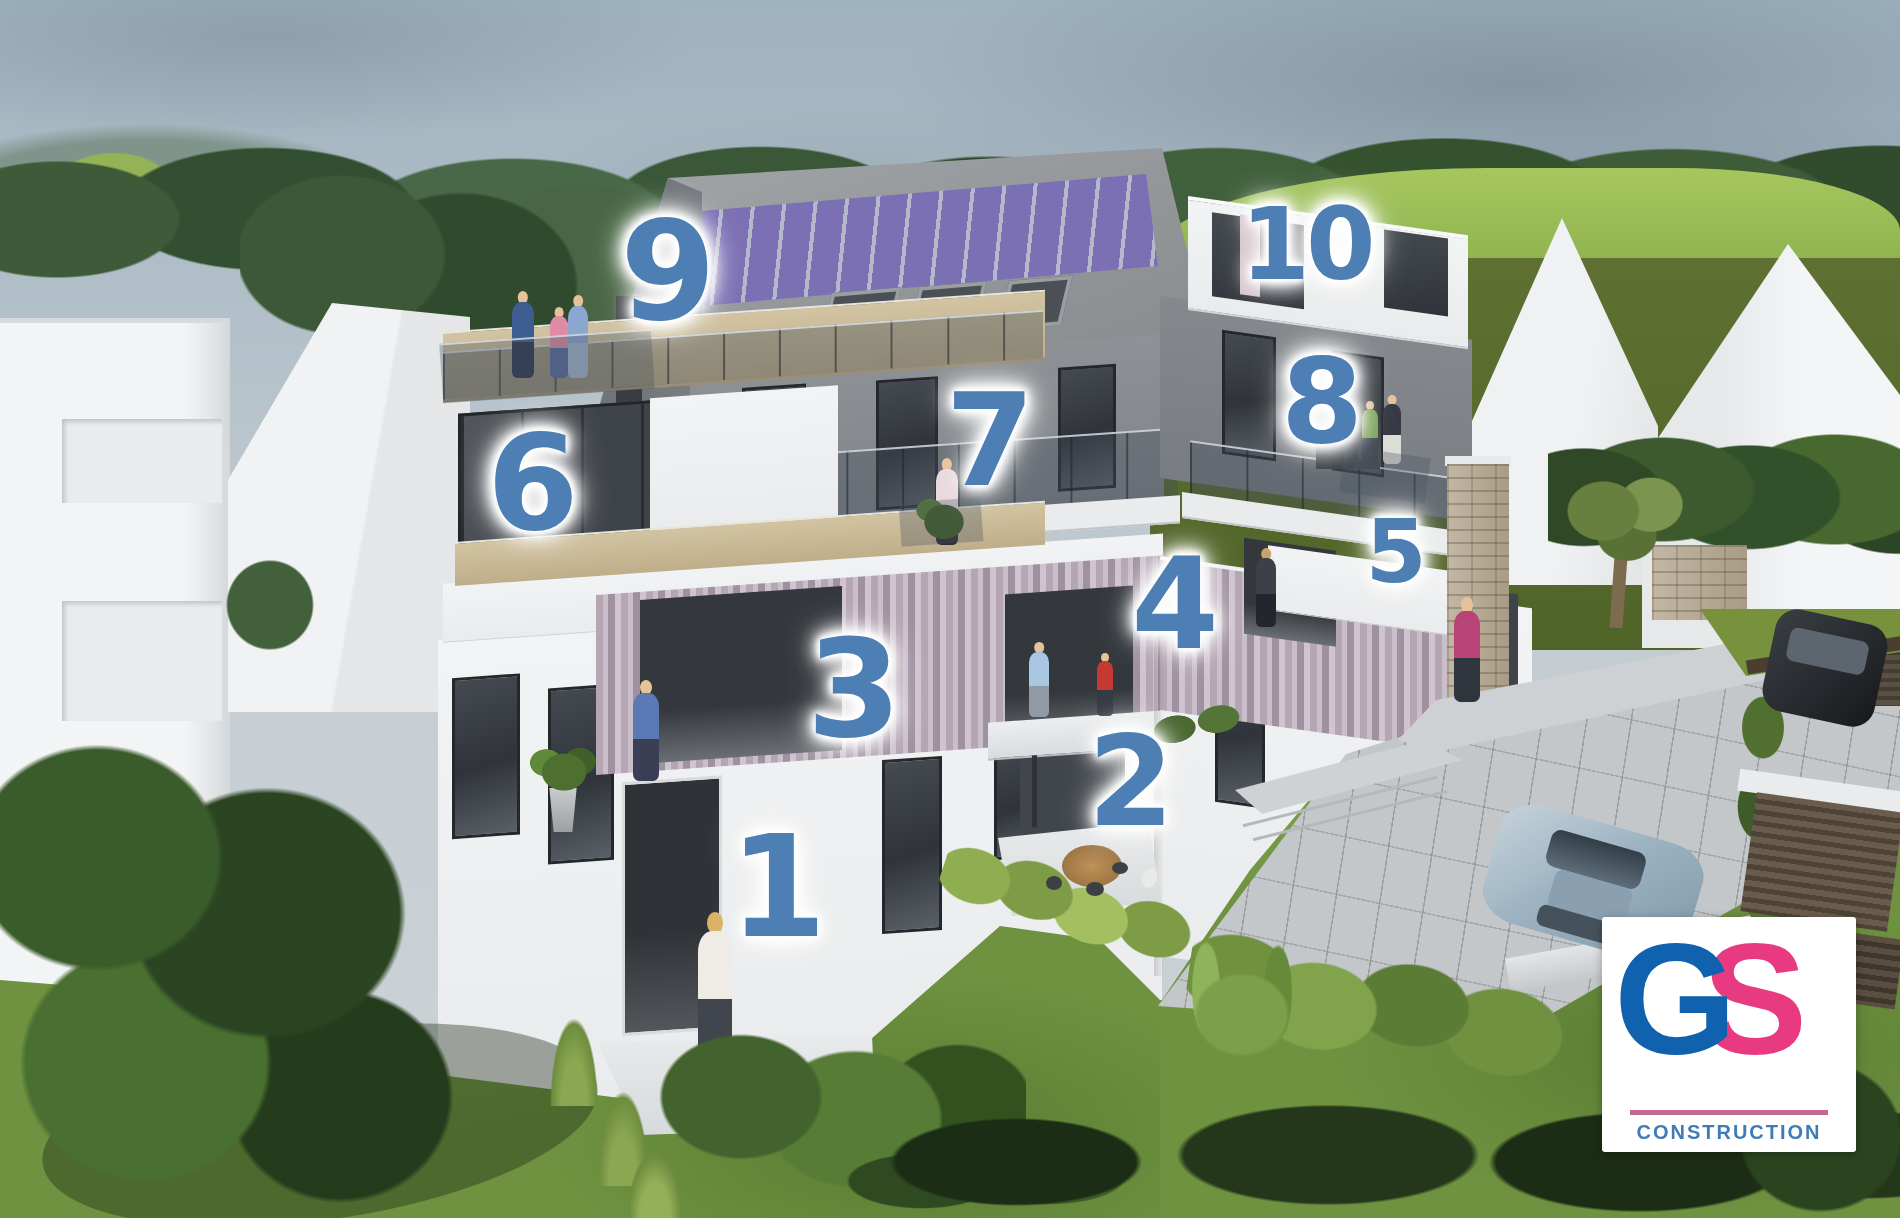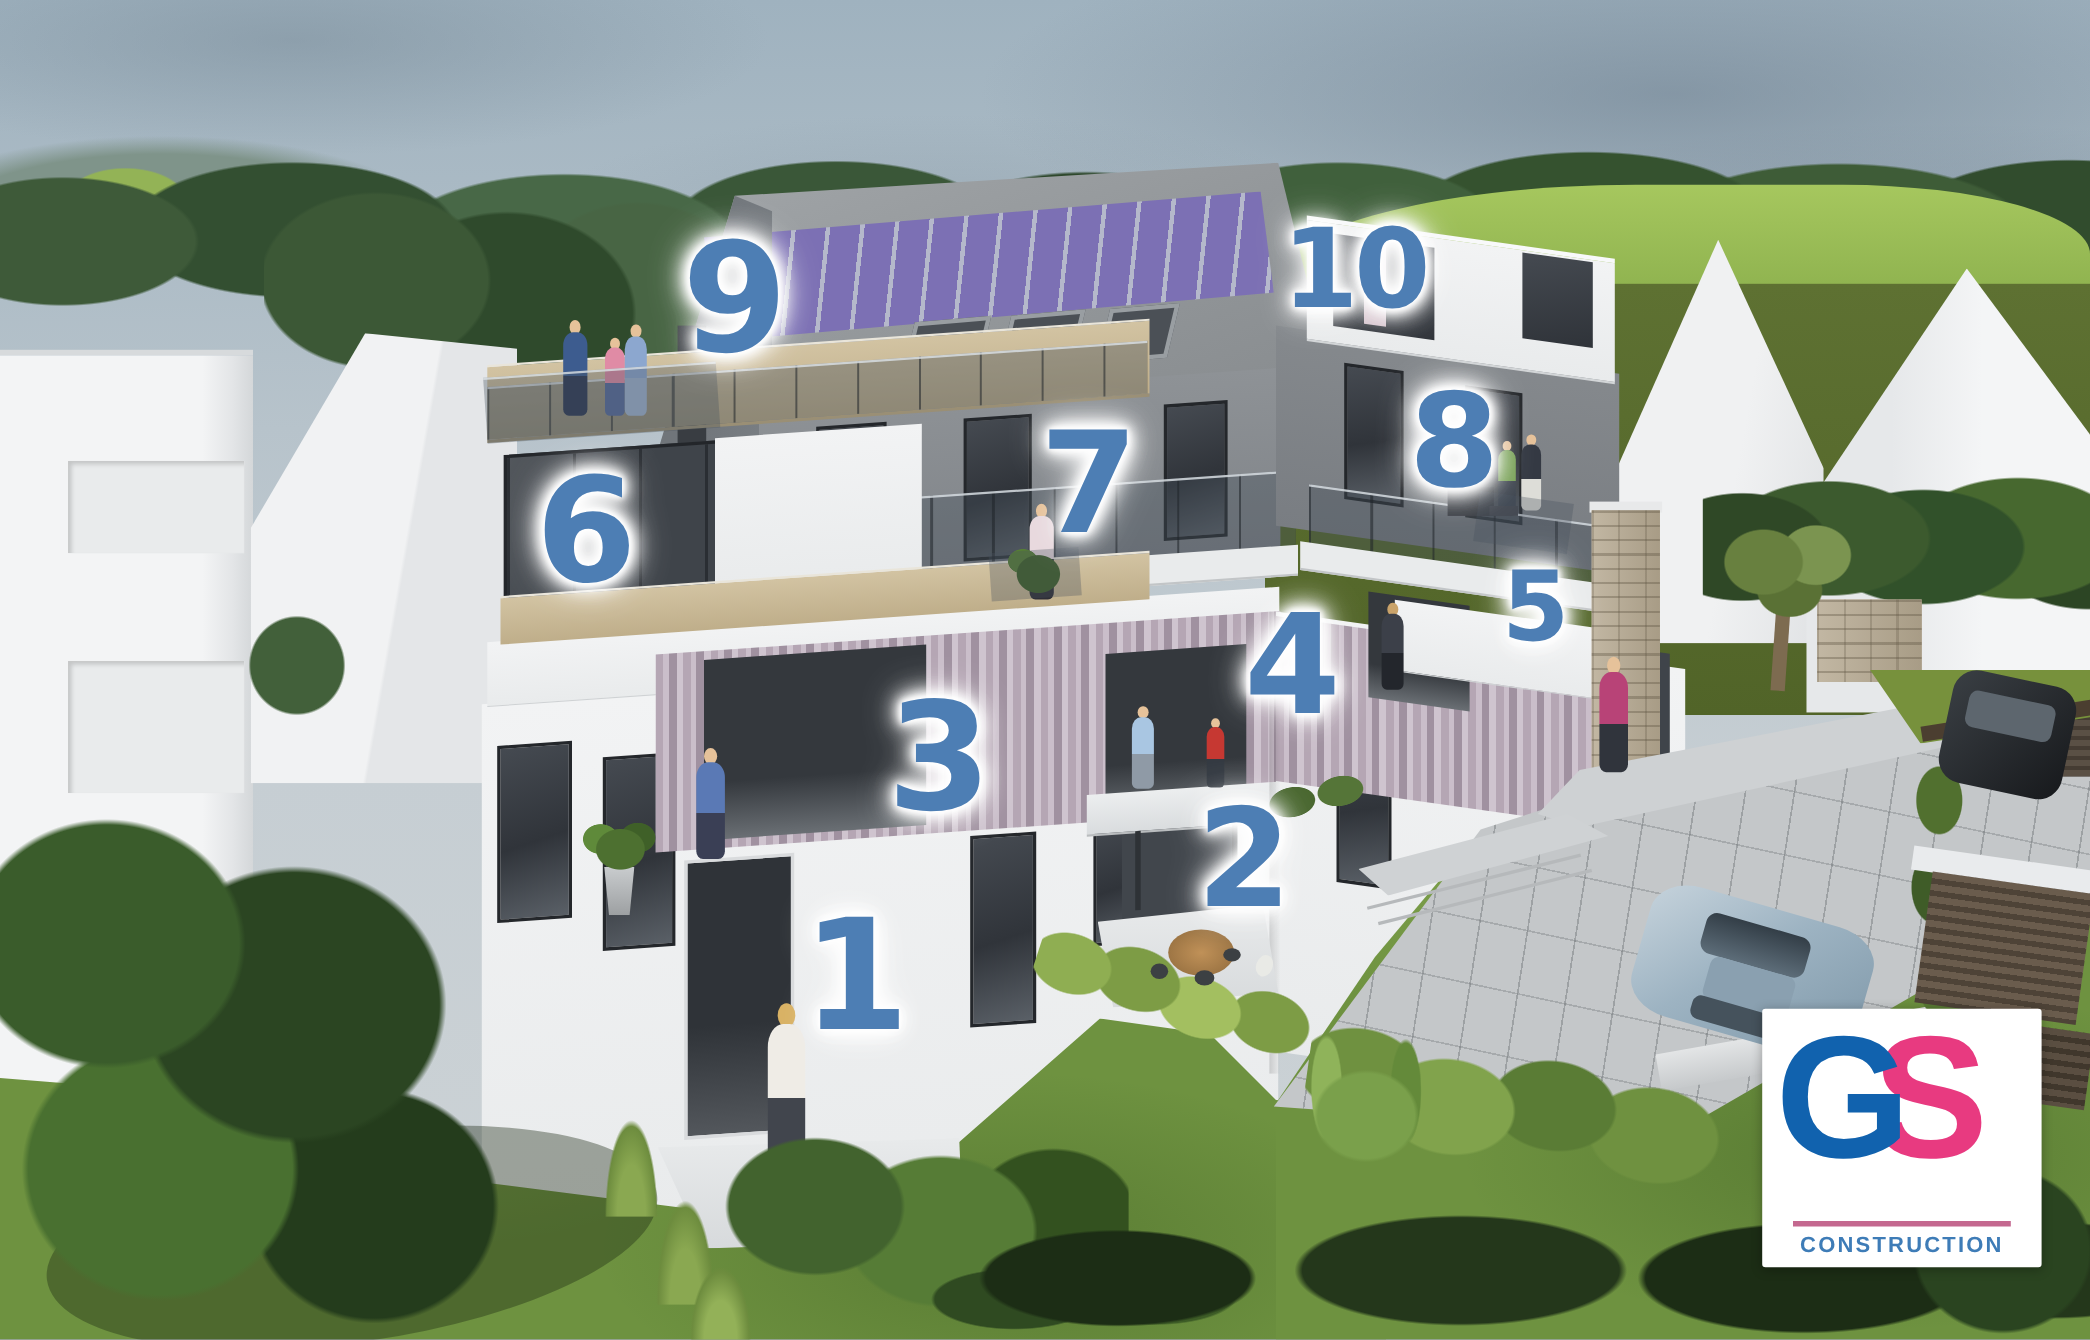--- a/index.html
+++ b/index.html
@@ -251,21 +251,21 @@
   <div id="labels">
     <div class="unit-label" style="left:778px;top:888px;font-size:140px;">1</div>
     <div class="unit-label" style="left:1131px;top:782px;font-size:124px;">2</div>
     <div class="unit-label" style="left:854px;top:689px;font-size:136px;">3</div>
     <div class="unit-label" style="left:1175px;top:605px;font-size:126px;">4</div>
     <div class="unit-label" style="left:1396px;top:552px;font-size:88px;">5</div>
     <div class="unit-label" style="left:533px;top:483px;font-size:132px;">6</div>
     <div class="unit-label" style="left:990px;top:441px;font-size:128px;">7</div>
     <div class="unit-label" style="left:1322px;top:401px;font-size:118px;">8</div>
     <div class="unit-label" style="left:668px;top:272px;font-size:138px;">9</div>
-    <div class="unit-label" style="left:1231px;top:245px;font-size:100px;letter-spacing:-4px;">10</div>
+    <div class="unit-label" style="left:1306px;top:245px;font-size:100px;letter-spacing:-4px;">10</div>
   </div>
 
   <div class="a" style="left:1602px;top:917px;width:254px;height:235px;background:#fff;border-radius:3px;box-shadow:0 2px 10px rgba(0,0,0,.28);">
     <span class="logo-letter" style="left:100px;color:#e83a80;">S</span>
     <span class="logo-letter" style="left:12px;color:#1162ae;">G</span>
     <div class="a" style="left:28px;top:193px;width:198px;height:5px;background:#c4688f;"></div>
     <div class="a" style="left:0;top:204px;width:254px;text-align:center;font-size:20px;font-weight:700;letter-spacing:2px;color:#3e7cb7;font-family:'Liberation Sans','DejaVu Sans',sans-serif;">CONSTRUCTION</div>
   </div>
 
 </div>

